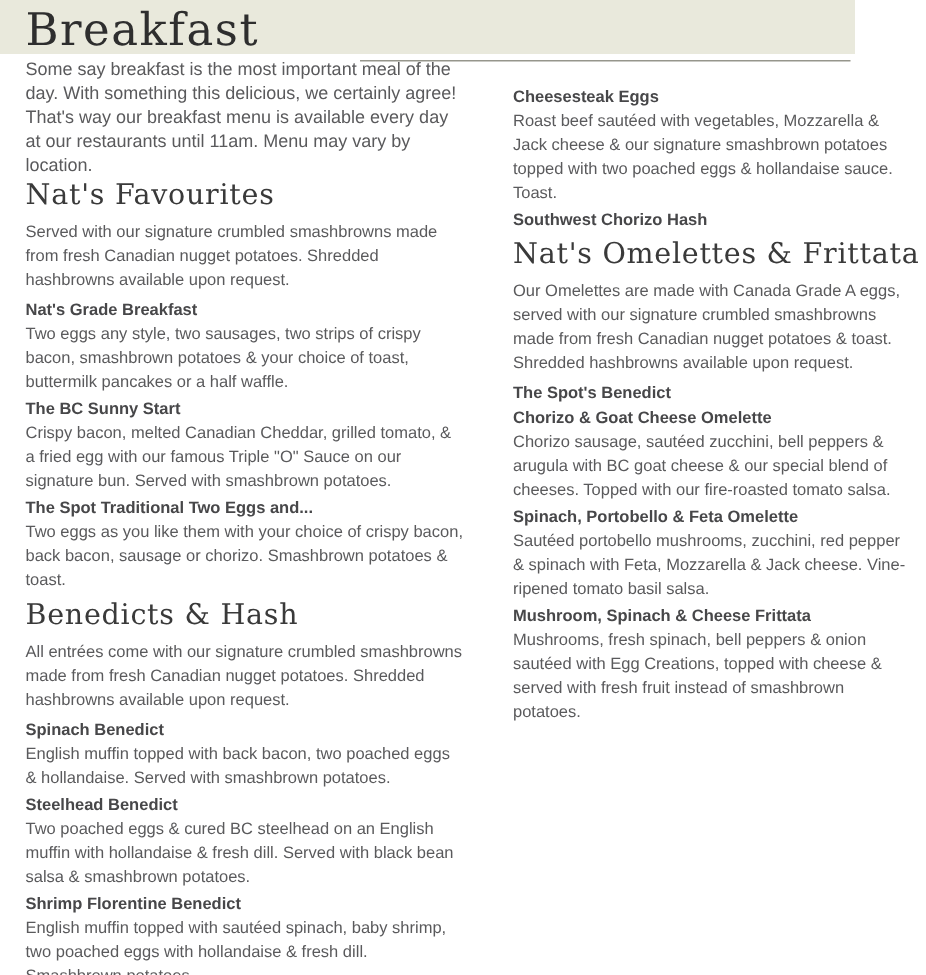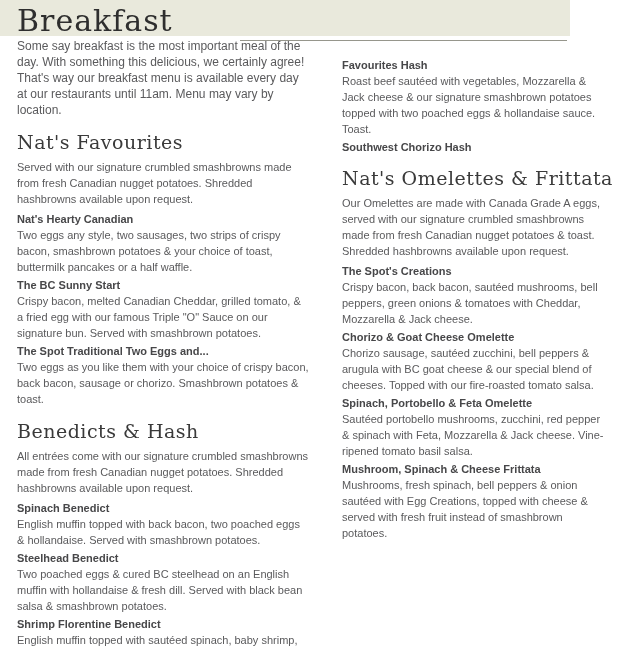--- a/index.html
+++ b/index.html
@@ -45,21 +45,21 @@
   .col-left  { width: 292px; margin-right: 33px; }
   .col-right { width: 268px; padding-top: 22px; }
   
   .intro {
     margin: 2px 0 0 0;
     font-size: 12px;
     line-height: 16px;
     color: #5a5a5c;
   }
   h2 {
-    margin: 12px 0 5px 0;
+    margin: 0 0 5px 0;
     font-family: "DejaVu Serif", serif;
     font-weight: normal;
     font-size: 19px;
     line-height: 24px;
     letter-spacing: 0.5px;
     color: #3a3a3a;
     white-space: nowrap;
   }
   .note {
     margin: 0 0 5px 0;
@@ -95,21 +95,21 @@
   <div class="columns">
 
     <div class="col-left">
       <p class="intro">Some say breakfast is the most important meal of the day. With something this delicious, we certainly agree! That's way our breakfast menu is available every day at our restaurants until 11am. Menu may vary by location.</p>
 
       <section>
         <h2>Nat's Favourites</h2>
         <p class="note">Served with our signature crumbled smashbrowns made from fresh Canadian nugget potatoes. Shredded hashbrowns available upon request.</p>
 
         <div class="item">
-          <h3>Nat's Hearty Canadian</h3>
+          <h3>Nat's Grade Breakfast</h3>
           <p>Two eggs any style, two sausages, two strips of crispy bacon, smashbrown potatoes &amp; your choice of toast, buttermilk pancakes or a half waffle.</p>
         </div>
         <div class="item">
           <h3>The BC Sunny Start</h3>
           <p>Crispy bacon, melted Canadian Cheddar, grilled tomato, &amp; a fried egg with our famous Triple "O" Sauce on our signature bun. Served with smashbrown potatoes.</p>
         </div>
         <div class="item">
           <h3>The Spot Traditional Two Eggs and...</h3>
           <p>Two eggs as you like them with your choice of crispy bacon, back bacon, sausage or chorizo. Smashbrown potatoes &amp; toast.</p>
         </div>
@@ -130,34 +130,33 @@
         <div class="item">
           <h3>Shrimp Florentine Benedict</h3>
           <p>English muffin topped with sautéed spinach, baby shrimp, two poached eggs with hollandaise &amp; fresh dill. Smashbrown potatoes.</p>
         </div>
       </section>
     </div>
 
     <div class="col-right">
 
       <div class="item">
-        <h3>Favourites Hash</h3>
+        <h3>Cheesesteak Eggs</h3>
         <p>Roast beef sautéed with vegetables, Mozzarella &amp; Jack cheese &amp; our signature smashbrown potatoes topped with two poached eggs &amp; hollandaise sauce. Toast.</p>
       </div>
       <div class="item">
         <h3>Southwest Chorizo Hash</h3>
       </div>
 
       <section>
         <h2>Nat's Omelettes &amp; Frittata</h2>
         <p class="note">Our Omelettes are made with Canada Grade A eggs, served with our signature crumbled smashbrowns made from fresh Canadian nugget potatoes &amp; toast. Shredded hashbrowns available upon request.</p>
 
         <div class="item">
-          <h3>The Spot's Creations</h3>
-          <p>Crispy bacon, back bacon, sautéed mushrooms, bell peppers, green onions &amp; tomatoes with Cheddar, Mozzarella &amp; Jack cheese.</p>
+          <h3>The Spot's Benedict</h3>
         </div>
         <div class="item">
           <h3>Chorizo &amp; Goat Cheese Omelette</h3>
           <p>Chorizo sausage, sautéed zucchini, bell peppers &amp; arugula with BC goat cheese &amp; our special blend of cheeses. Topped with our fire-roasted tomato salsa.</p>
         </div>
         <div class="item">
           <h3>Spinach, Portobello &amp; Feta Omelette</h3>
           <p>Sautéed portobello mushrooms, zucchini, red pepper &amp; spinach with Feta, Mozzarella &amp; Jack cheese. Vine-ripened tomato basil salsa.</p>
         </div>
         <div class="item">

